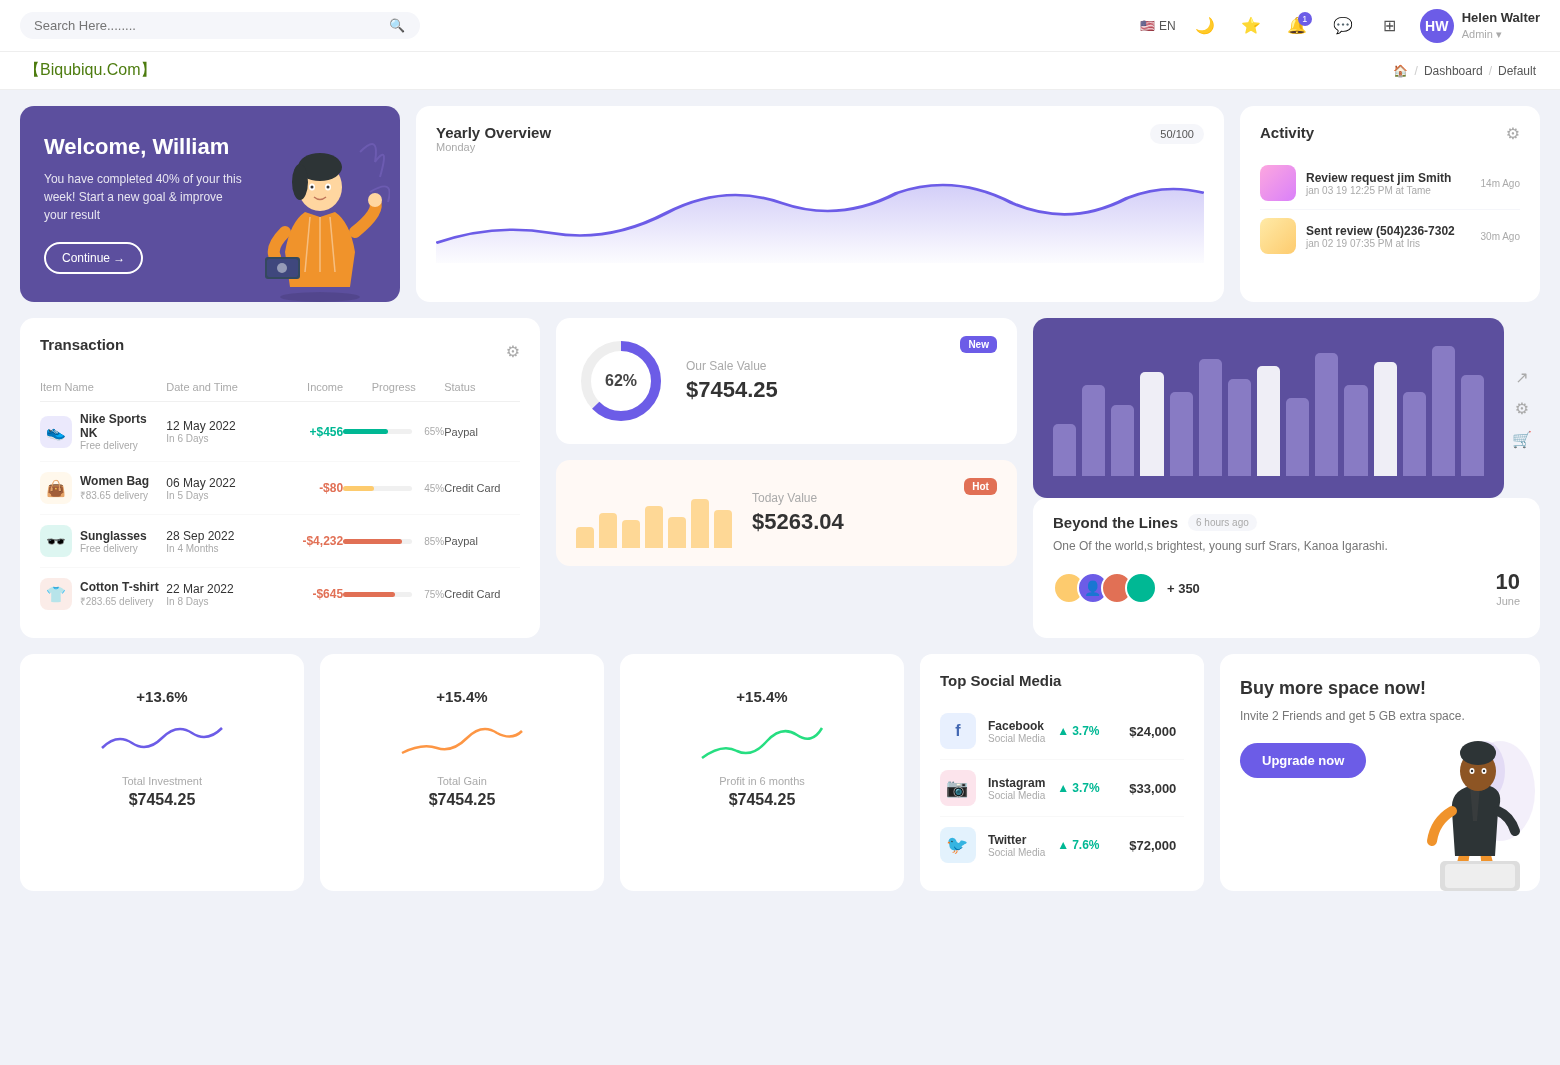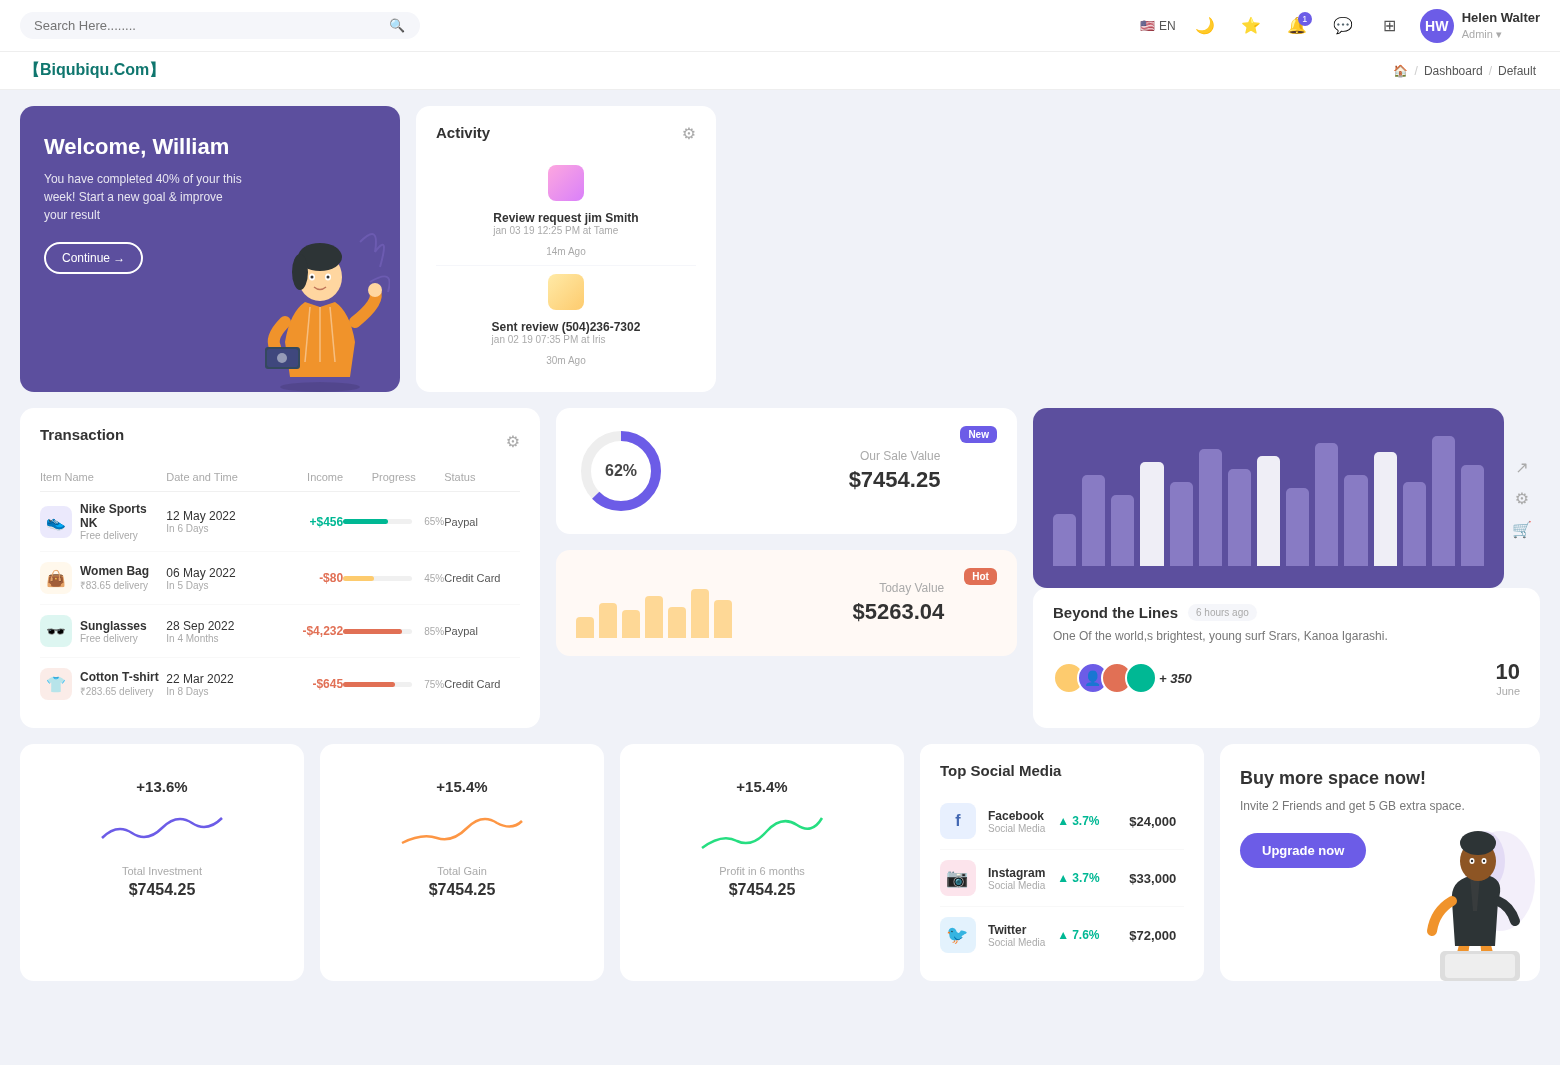--- a/index.html
+++ b/index.html
@@ -62,21 +62,21 @@
 
     
     .breadcrumb-bar {
       background: #fff;
       padding: 8px 24px;
       display: flex;
       align-items: center;
       justify-content: space-between;
       border-bottom: 1px solid #eee;
     }
-    .brand { font-size: 16px; font-weight: 700; color: #0f766e; }
+    .brand { font-size: 16px; font-weight: 400; color: #4d7c0f; }
     .breadcrumb { display: flex; align-items: center; gap: 6px; font-size: 12px; color: #aaa; }
     .breadcrumb span { color: #555; }
     .breadcrumb .sep { color: #ccc; }
 
     
     .main { padding: 16px 20px; }
     .row { display: flex; gap: 16px; margin-bottom: 16px; }
 
     
     .welcome-card {
@@ -128,21 +128,21 @@
     .chart-area { height: 100px; margin-top: 10px; }
 
     
     .activity-card {
       background: #fff;
       border-radius: 14px;
       padding: 18px 20px;
       flex: 0 0 300px;
     }
     .activity-header { display: flex; justify-content: space-between; align-items: flex-start; margin-bottom: 14px; }
-    .activity-item { display: flex; align-items: center; gap: 10px; padding: 8px 0; border-bottom: 1px solid #f5f6fa; flex-direction: column; }
+    .activity-item { display: flex; align-items: center; gap: 10px; padding: 8px 0; border-bottom: 1px solid #f5f6fa; }
     .activity-item:last-child { border-bottom: none; }
     .activity-avatar {
       width: 36px; height: 36px; border-radius: 8px;
       flex-shrink: 0; overflow: hidden;
     }
     .av1 { background: linear-gradient(135deg, #fda7df, #d980fa); }
     .av2 { background: linear-gradient(135deg, #fd7272, #ffeaa7); }
     .av3 { background: linear-gradient(135deg, #ffeaa7, #fdcb6e); }
     .activity-content { flex: 1; }
     .activity-title { font-size: 12px; font-weight: 600; color: #333; }
@@ -191,21 +191,21 @@
       display: flex;
       align-items: center;
       gap: 20px;
     }
     .donut-container { position: relative; width: 90px; height: 90px; flex-shrink: 0; }
     .donut-label {
       position: absolute; top: 50%; left: 50%;
       transform: translate(-50%, -50%);
       font-size: 16px; font-weight: 700; color: #444;
     }
-    .sale-info { flex: 1; text-align: right; }
+    .sale-info { flex: 1; }
     .sale-label { font-size: 12px; color: #aaa; margin-bottom: 4px; }
     .sale-value { font-size: 22px; font-weight: 800; color: #333; }
     .new-badge {
       background: #6c5ce7; color: #fff;
       border-radius: 6px; padding: 3px 8px; font-size: 10px;
       font-weight: 600; margin-left: auto; align-self: flex-start;
     }
     .hot-badge {
       background: #e17055; color: #fff;
       border-radius: 6px; padding: 3px 8px; font-size: 10px;
@@ -242,21 +242,21 @@
     .avatar-stack { display: flex; }
     .avatar-sm {
       width: 32px; height: 32px; border-radius: 50%;
       border: 2px solid #fff;
       margin-left: -8px; background: #ddd;
       display: flex; align-items: center; justify-content: center;
       font-size: 10px; color: #555;
       overflow: hidden;
     }
     .avatar-sm:first-child { margin-left: 0; }
-    .avatar-count { font-size: 13px; font-weight: 600; margin-left: 2px; font-style: italic; }
+    .avatar-count { font-size: 13px; font-weight: 600; margin-left: 10px; }
     .beyond-date { text-align: right; }
     .beyond-date .day { font-size: 22px; font-weight: 800; color: #333; }
     .beyond-date .month { font-size: 11px; color: #aaa; }
     .side-icons {
       display: flex; flex-direction: column; gap: 12px;
       justify-content: center; align-items: center;
       padding: 0 8px;
     }
     .side-icon { color: #aaa; font-size: 16px; cursor: pointer; }
 
@@ -399,20 +399,41 @@
           <rect x="17" y="127" width="31" height="18" rx="2" fill="#2c3e50"></rect>
           <rect x="17" y="127" width="31" height="18" rx="2" fill="#6c5ce7" opacity="0.3"></rect>
           <circle cx="32" cy="136" r="5" fill="#ecf0f1" opacity="0.5"></circle>
 
           <path d="M110 20 Q130 0 125 30 Q140 10 130 45" stroke="#7b67c4" stroke-width="2" fill="none" opacity="0.5"></path>
           <path d="M120 60 Q145 45 138 70" stroke="#7b67c4" stroke-width="2" fill="none" opacity="0.5"></path>
         </svg>
       </div>
     </div>
 
+    <div class="yearly-overview">
+      <div class="card-header">
+        <div>
+          <div class="card-title">Yearly Overview</div>
+          <div class="card-sub">Monday</div>
+        </div>
+        <div class="badge-count">50/100</div>
+      </div>
+      <div class="chart-area">
+        <svg class="chart-svg" viewBox="0 0 400 100" xmlns="http://www.w3.org/2000/svg" preserveAspectRatio="none">
+          <defs>
+            <linearGradient id="chartGrad" x1="0" y1="0" x2="0" y2="1">
+              <stop offset="0%" stop-color="#6c5ce7" stop-opacity="0.3"></stop>
+              <stop offset="100%" stop-color="#6c5ce7" stop-opacity="0.02"></stop>
+            </linearGradient>
+          </defs>
+          <path d="M0,80 Q30,60 60,70 Q90,80 120,50 Q150,20 180,40 Q210,60 240,30 Q270,10 300,40 Q330,65 360,35 Q380,20 400,30 L400,100 L0,100 Z" fill="url(#chartGrad)"></path>
+          <path d="M0,80 Q30,60 60,70 Q90,80 120,50 Q150,20 180,40 Q210,60 240,30 Q270,10 300,40 Q330,65 360,35 Q380,20 400,30" stroke="#6c5ce7" stroke-width="2.5" fill="none"></path>
+        </svg>
+      </div>
+    </div>
 
     <div class="activity-card">
       <div class="activity-header">
         <span class="card-title">Activity</span>
         <span class="settings-icon">⚙</span>
       </div>
       <div class="activity-item">
         <div class="activity-avatar av1"></div>
         <div class="activity-content">
           <div class="activity-title">Review request jim Smith</div>

